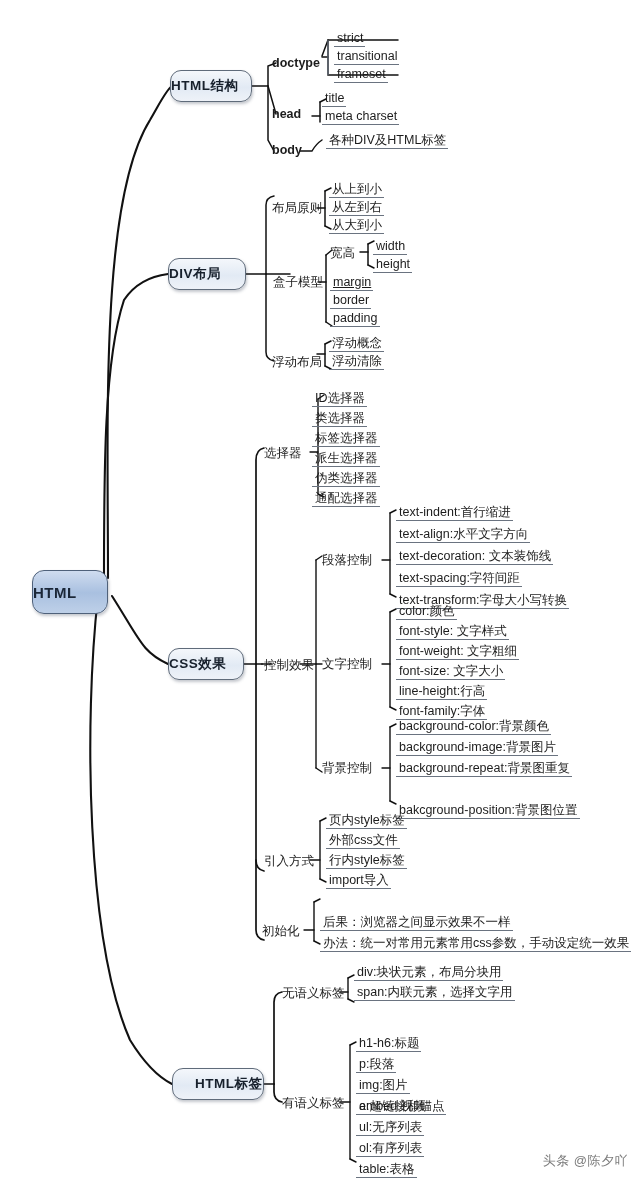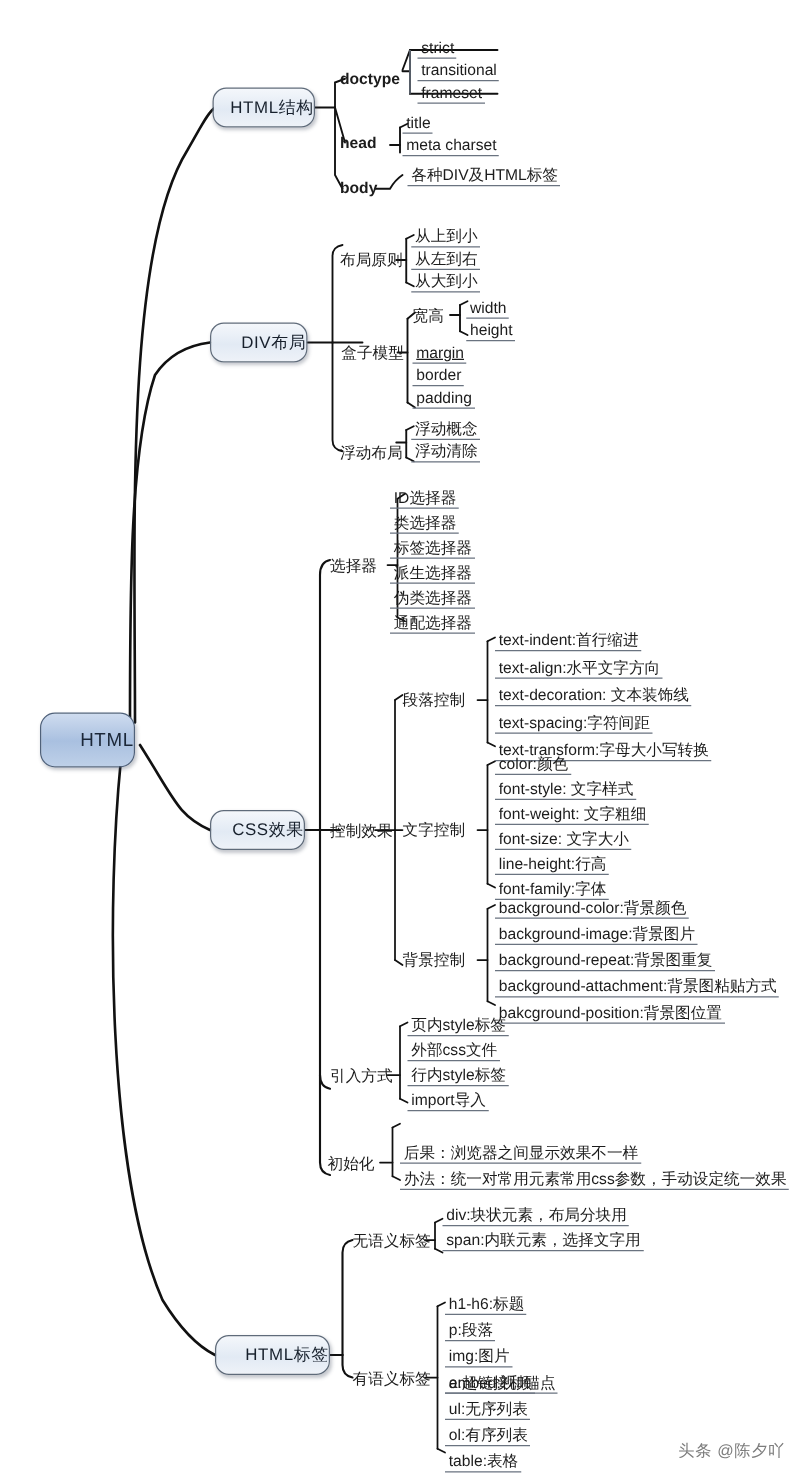--- a/index.html
+++ b/index.html
@@ -21,24 +21,24 @@
     width:640px;height:1182px;
     pointer-events:none;
   }
 
   
   .node{
     position:absolute;
     box-sizing:border-box;
     display:flex;
     align-items:center;
-    justify-content:flex-end;
+    justify-content:flex-start;
     border:1.4px solid #5f6b7a;
     border-radius:11px;
-    font-weight:normal;
+    font-weight:bold;
     letter-spacing:.5px;
     white-space:nowrap;
     box-shadow:1px 2px 3px rgba(60,70,90,.30);
     z-index:5;
   }
   .node.root{
     background:linear-gradient(180deg,#cfdcef 0%,#a9c0e0 52%,#bed0e8 100%);
     color:#1b2738;
     font-size:15px;
     border-color:#4f6versa;
@@ -220,21 +220,21 @@
   </div>
 
   <div class="node lvl1" style="left:168px;top:258px;width:78px;height:32px;">
     <span>DIV布局</span>
   </div>
 
   <div class="node lvl1" style="left:168px;top:648px;width:76px;height:32px;">
     <span>CSS效果</span>
   </div>
 
-  <div class="node lvl1" style="left:172px;top:1068px;width:92px;height:32px;">
+  <div class="node lvl1" style="left:172px;top:1068px;width:92px;height:32px;padding-left:22px;">
     <span>HTML标签</span>
   </div>
 
   <div class="txt lbl" style="left:272px;top:56px;font-weight:bold;">doctype</div>
   <div class="txt leaf" style="left:334px;top:31px;">strict</div>
   <div class="txt leaf" style="left:334px;top:49px;">transitional</div>
   <div class="txt leaf" style="left:334px;top:67px;">frameset</div>
 
   <div class="txt lbl" style="left:272px;top:107px;font-weight:bold;">head</div>
   <div class="txt leaf" style="left:322px;top:91px;">title</div>
@@ -282,21 +282,20 @@
   <div class="txt leaf" style="left:396px;top:624px;">font-style: 文字样式</div>
   <div class="txt leaf" style="left:396px;top:644px;">font-weight: 文字粗细</div>
   <div class="txt leaf" style="left:396px;top:664px;">font-size: 文字大小</div>
   <div class="txt leaf" style="left:396px;top:684px;">line-height:行高</div>
   <div class="txt leaf" style="left:396px;top:704px;">font-family:字体</div>
 
   <div class="txt lbl" style="left:322px;top:760px;">背景控制</div>
   <div class="txt leaf" style="left:396px;top:719px;">background-color:背景颜色</div>
   <div class="txt leaf" style="left:396px;top:740px;">background-image:背景图片</div>
   <div class="txt leaf" style="left:396px;top:761px;">background-repeat:背景图重复</div>
-  <div class="txt leaf" style="left:396px;top:782px;">background-attachment:背景图粘贴方式</div>
   <div class="txt leaf" style="left:396px;top:803px;">bakcground-position:背景图位置</div>
 
   <div class="txt lbl" style="left:264px;top:853px;">引入方式</div>
   <div class="txt leaf" style="left:326px;top:813px;">页内style标签</div>
   <div class="txt leaf" style="left:326px;top:833px;">外部css文件</div>
   <div class="txt leaf" style="left:326px;top:853px;">行内style标签</div>
   <div class="txt leaf" style="left:326px;top:873px;">import导入</div>
 
   <div class="txt lbl" style="left:262px;top:923px;">初始化</div>
   <div class="txt leaf" style="left:320px;top:915px;">后果：浏览器之间显示效果不一样</div>

